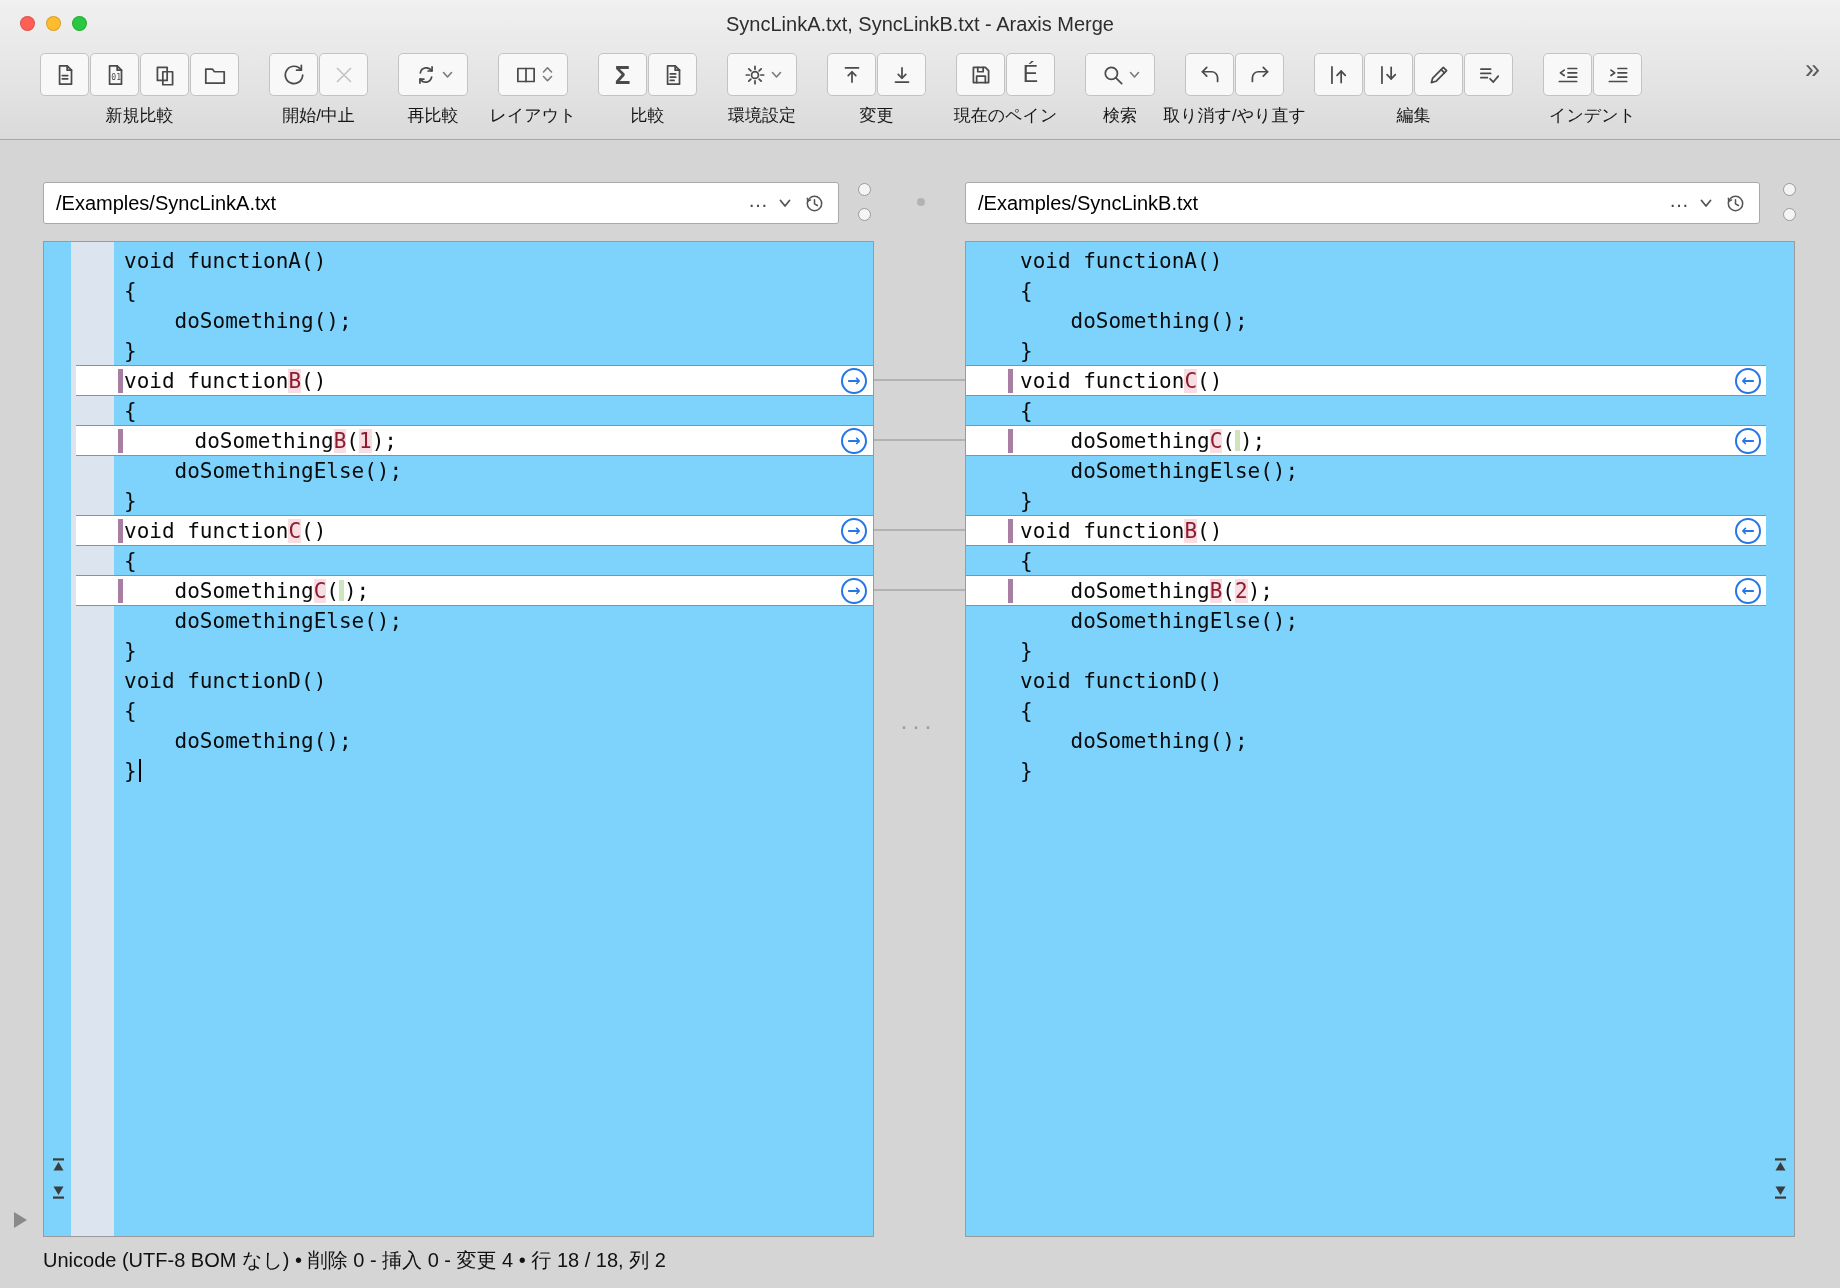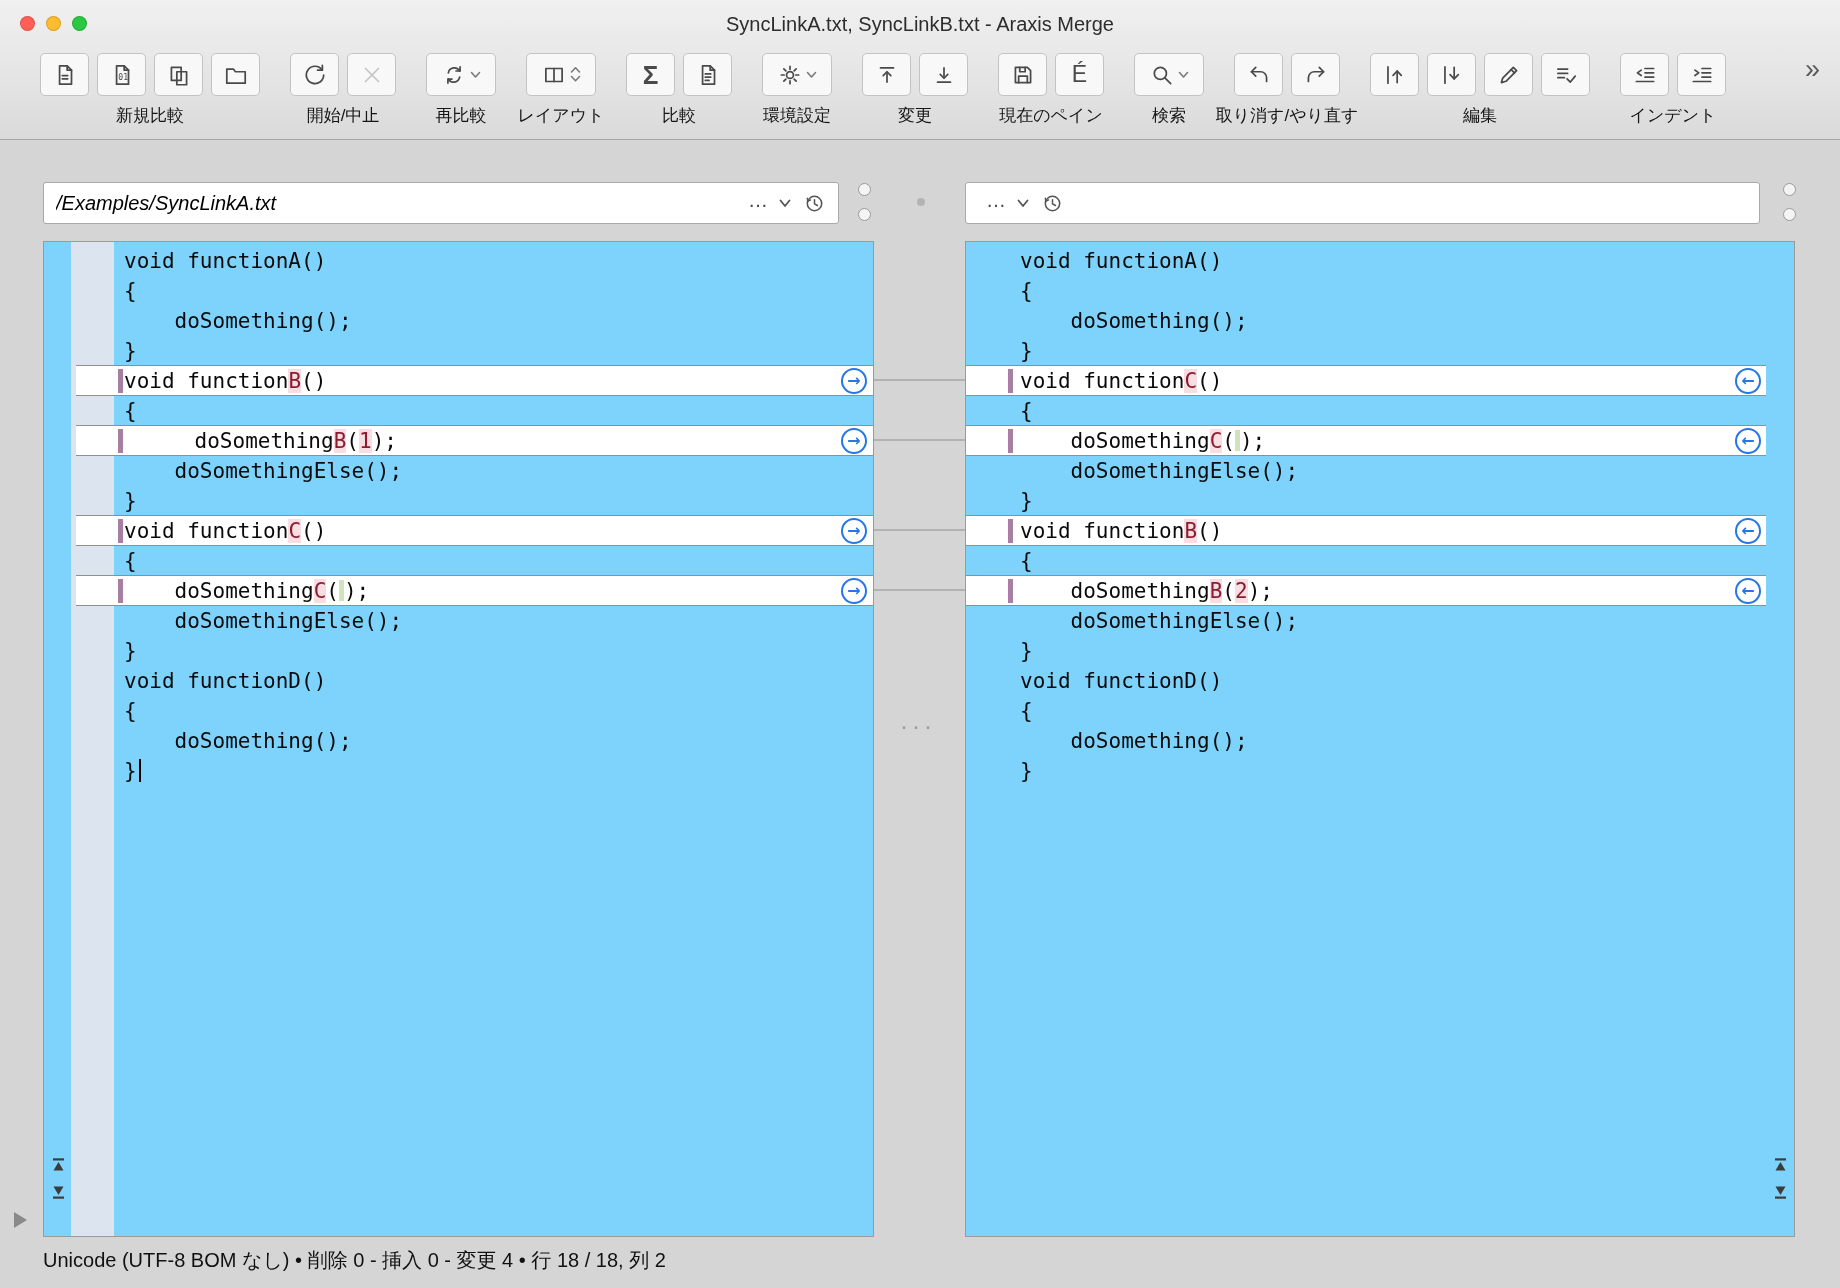--- a/index.html
+++ b/index.html
@@ -15,38 +15,38 @@
   .titlebar{position:absolute;top:0;left:0;right:0;height:47px;}
   .traffic{position:absolute;top:16px;left:20px;display:flex;gap:11px;}
   .light{width:15px;height:15px;border-radius:50%;border:1px solid rgba(0,0,0,.15);box-sizing:border-box;}
   .light.red{background:#ff5f57;}
   .light.yellow{background:#febc2e;}
   .light.green{background:#28c840;}
   .title{height:47px;line-height:49px;text-align:center;font-size:20px;color:#2d2d2d;}
   
   .toolbar{position:absolute;top:47px;left:0;right:60px;height:92px;
     display:flex;align-items:flex-start;gap:30px;padding:6px 0 0 40px;}
-  .tgroup{position:relative;display:flex;gap:8px;flex:none;}
+  .tgroup{position:relative;display:flex;gap:1px;flex:none;}
   .tbtn{width:49px;height:43px;background:#f8f8f8;border:1px solid #c3c3c3;border-radius:5px;
     display:flex;align-items:center;justify-content:center;color:#4a4a4a;box-sizing:border-box;flex:none;}
   .tbtn.wide{width:70px;gap:3px;}
   .tbtn.disabled{color:#c4c4c4;}
   .tbtn svg{display:block;}
   .ticon{display:flex;align-items:center;justify-content:center;}
   .glyph{font-family:"Liberation Sans",sans-serif;line-height:1;}
   .chev{display:flex;align-items:center;color:#7a7a7a;}
   .tlabel{position:absolute;top:51px;left:50%;transform:translateX(-50%);
     white-space:nowrap;font-size:17px;color:#161616;}
   .toolbar-overflow{position:absolute;top:56px;right:20px;font-size:27px;color:#5a5a5a;line-height:1;}
   
   .file-header{position:absolute;top:182px;height:42px;background:#ffffff;border:1px solid #a9a9a9;
     border-radius:3px;box-sizing:border-box;display:flex;align-items:center;padding:0 12px;font-size:20px;}
   #header-left{left:43px;width:796px;}
   #header-right{left:965px;width:795px;}
-  .path{flex:1;color:#000;white-space:nowrap;overflow:hidden;font-style:italic;}
+  .path{flex:1;color:#000;white-space:nowrap;overflow:hidden;}
   .hdr-more{color:#444;font-size:20px;letter-spacing:1px;margin:0 10px 6px 8px;}
   .hdr-caret{color:#555;display:flex;align-items:center;margin-right:12px;}
   .hdr-history{color:#555;display:flex;align-items:center;}
   .pair-circles{position:absolute;width:13px;}
   .pair-circles .pc{width:13px;height:13px;border-radius:50%;border:1.5px solid #9a9a9a;background:#f4f4f4;
     box-sizing:border-box;margin-bottom:12px;}
   #circles-left{left:858px;top:183px;}
   #circles-right{left:1783px;top:183px;}
   .mid-dot{position:absolute;left:917px;top:198px;width:8px;height:8px;border-radius:50%;background:#b3b3b3;}
   
@@ -354,20 +354,21 @@
   <span class="hdr-history">
     <svg width="23" height="23" viewBox="0 0 24 24">
         <circle cx="12" cy="12" r="7.5" fill="none" stroke="currentColor" stroke-width="1.6"></circle>
         <path d="M12 8v4.3l3 1.8" fill="none" stroke="currentColor" stroke-width="1.6" stroke-linecap="round"></path>
         <path d="M4.5 6.5l.4 3.2 3.1-1.4" fill="none" stroke="currentColor" stroke-width="1.4" stroke-linecap="round" stroke-linejoin="round"></path>
       </svg>
   </span>
 </div>
 
 <div class="file-header" id="header-right">
+  <span class="path">/Examples/SyncLinkB.txt</span>
   <span class="hdr-more">…</span>
   <span class="hdr-caret">
     <svg width="12" height="9" viewBox="0 0 12 9">
         <path d="M1.5 1.5L6 7l4.5-5.5" fill="none" stroke="currentColor" stroke-width="1.8" stroke-linecap="round" stroke-linejoin="round"></path>
       </svg>
   </span>
   <span class="hdr-history">
     <svg width="23" height="23" viewBox="0 0 24 24">
         <circle cx="12" cy="12" r="7.5" fill="none" stroke="currentColor" stroke-width="1.6"></circle>
         <path d="M12 8v4.3l3 1.8" fill="none" stroke="currentColor" stroke-width="1.6" stroke-linecap="round"></path>

